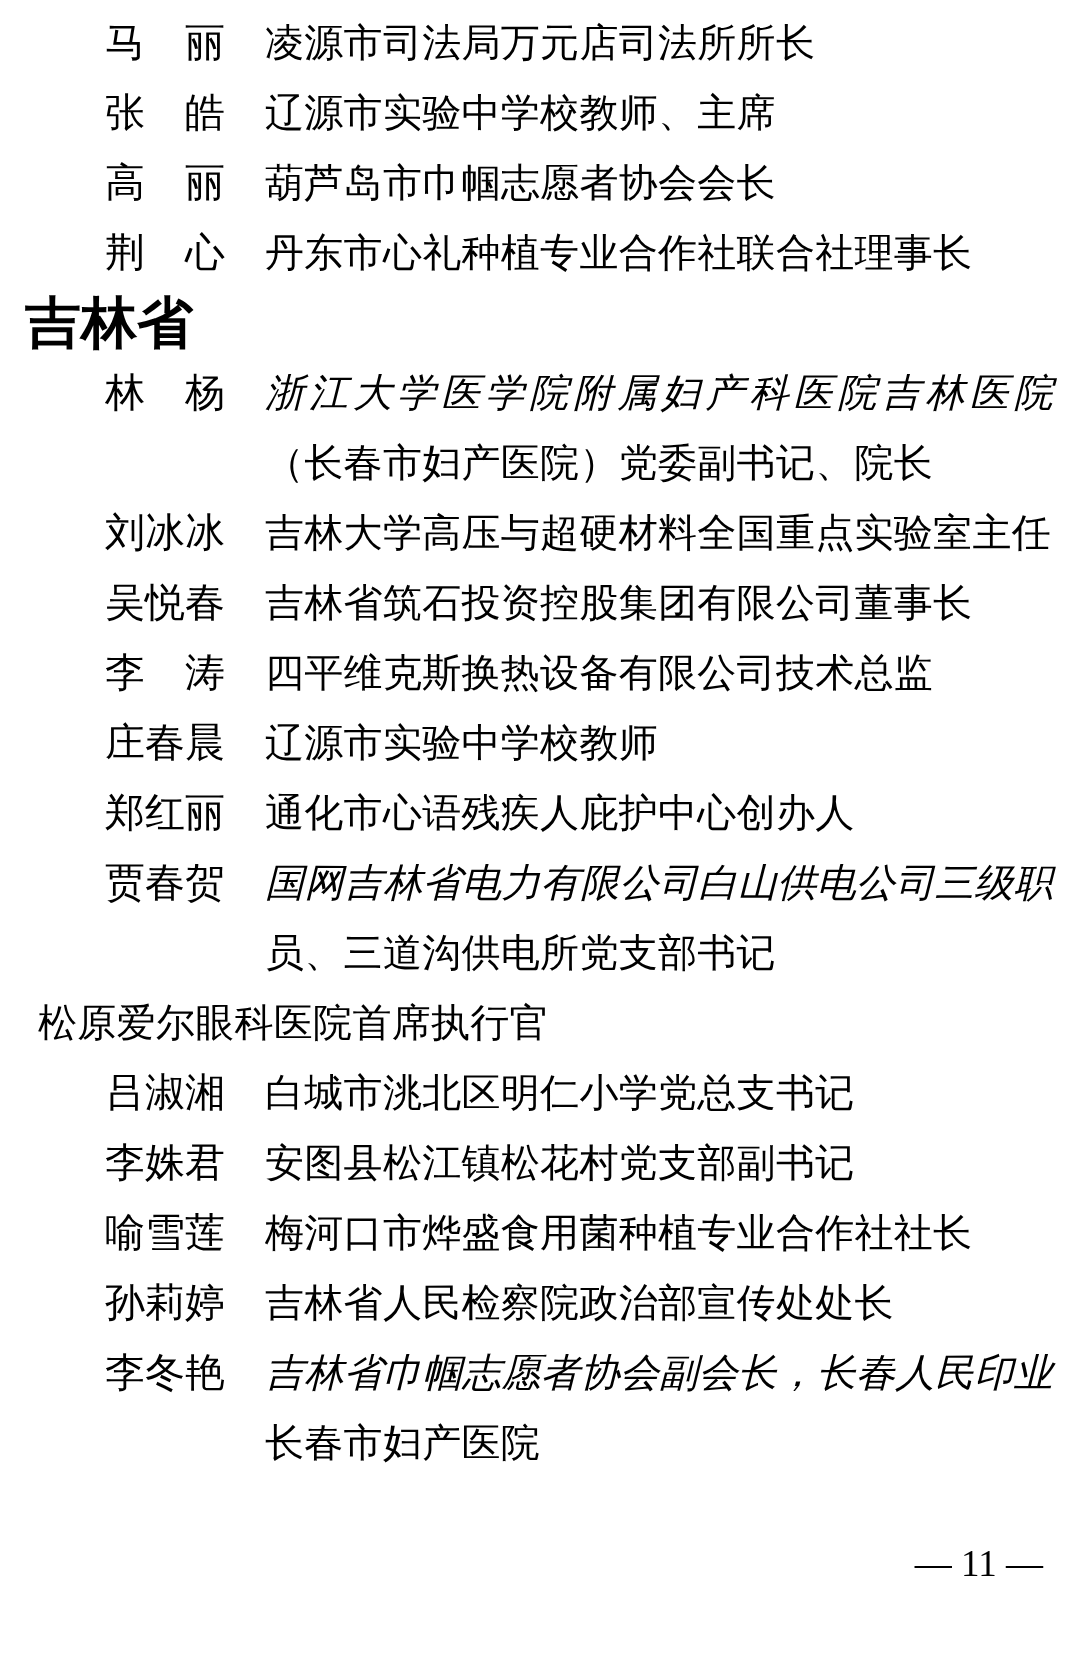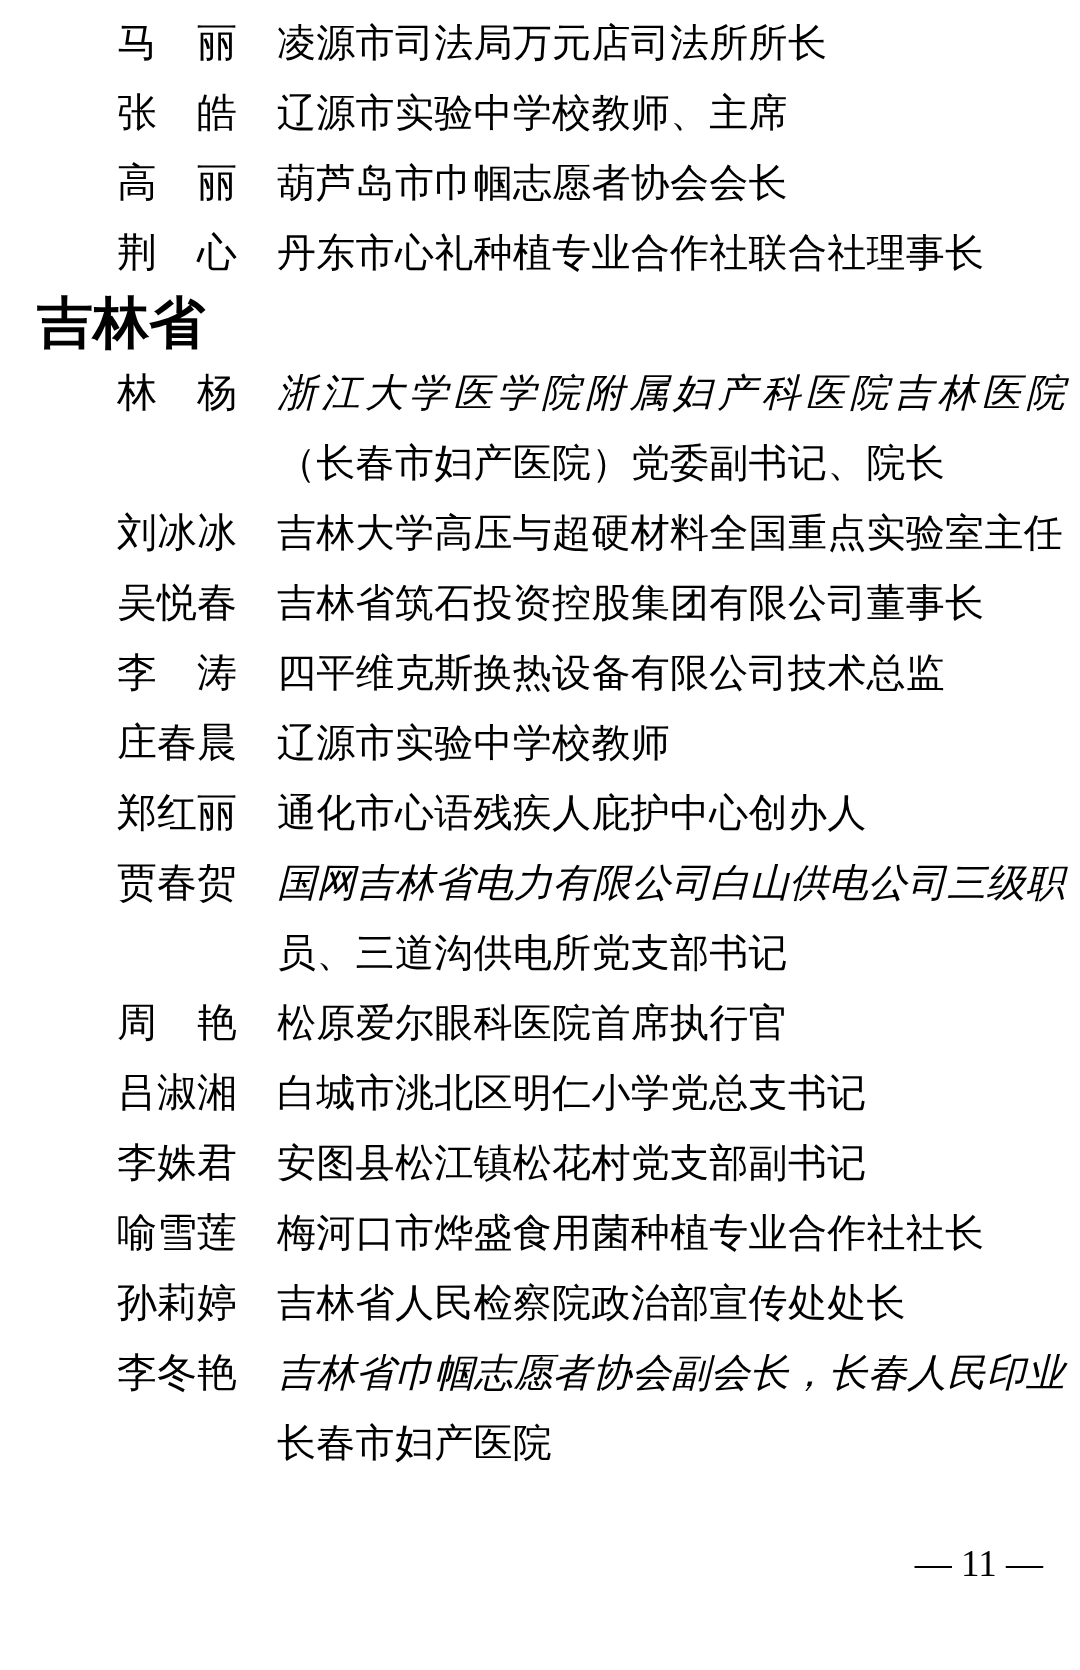--- a/index.html
+++ b/index.html
@@ -5,21 +5,21 @@
   html, body { margin: 0; padding: 0; }
   body {
     width: 1080px;
     height: 1670px;
     background: #ffffff;
     color: #000000;
     position: relative;
     font-family: "Liberation Serif", serif;
     overflow: hidden;
   }
-  .list { padding-top: 8px; padding-left: 12px; }
+  .list { padding-top: 8px; }
   .entry { display: flex; align-items: flex-start; }
   .entry-name {
     flex: none;
     width: 122px;
     margin-left: 105px;
     font-size: 40px;
     line-height: 70px;
     white-space: pre;
   }
   .entry-title {
@@ -120,21 +120,20 @@
         </div>
       </div>
       <div class="entry">
         <div class="entry-name">贾春贺</div>
         <div class="entry-title">
           <div class="title-line full">国网吉林省电力有限公司白山供电公司三级职</div>
           <div class="title-line">员、三道沟供电所党支部书记</div>
         </div>
       </div>
       <div class="entry">
-        <div class="entry-name">周　艳</div>
         <div class="entry-title">
           <div class="title-line">松原爱尔眼科医院首席执行官</div>
         </div>
       </div>
       <div class="entry">
         <div class="entry-name">吕淑湘</div>
         <div class="entry-title">
           <div class="title-line">白城市洮北区明仁小学党总支书记</div>
         </div>
       </div>

